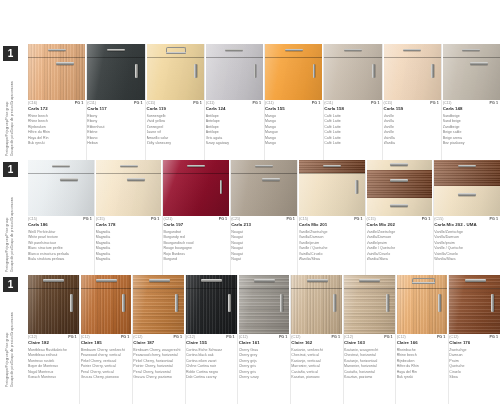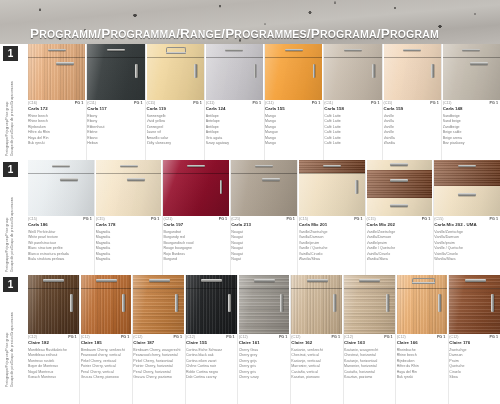--- a/index.html
+++ b/index.html
@@ -82,25 +82,20 @@
   .cap-langs{margin-top:2.6px;}
   .cap-langs div{font-size:3.55px;color:#7d7d7d;line-height:1.52;
     letter-spacing:.01px;white-space:nowrap;overflow:hidden;}
   .sep{position:absolute;top:0;bottom:0;width:1px;background:#e9e9e9;}
 </style>
 </head>
 <body>
 
 <div class="page">
 
-  <div class="header">
-    <div class="header-title">
-      <span class="lg">P</span><span class="sc">ROGRAMM</span>/<span class="lg">P</span><span class="sc">ROGRAMMA</span>/<span class="lg">R</span><span class="sc">ANGE</span>/<span class="lg">P</span><span class="sc">ROGRAMMES</span>/<span class="lg">P</span><span class="sc">ROGRAMA</span>/<span class="lg">P</span><span class="sc">ROGRAM</span>
-    </div>
-  </div>
 
   <div class="row row-1">
       <div class="pg-badge">1</div>
      <div class="side-rail"></div>
      <div class="side-text">
        <span class="l1">Preisgruppe/Prijsgroep/Price group</span>
        <span class="l2">Groupe de prix/Grupo de precios/Grupa cenowa</span>
      </div>
       <div class="cells">
         <div class="cell" style="left: 0px; width: 57.25px;">

